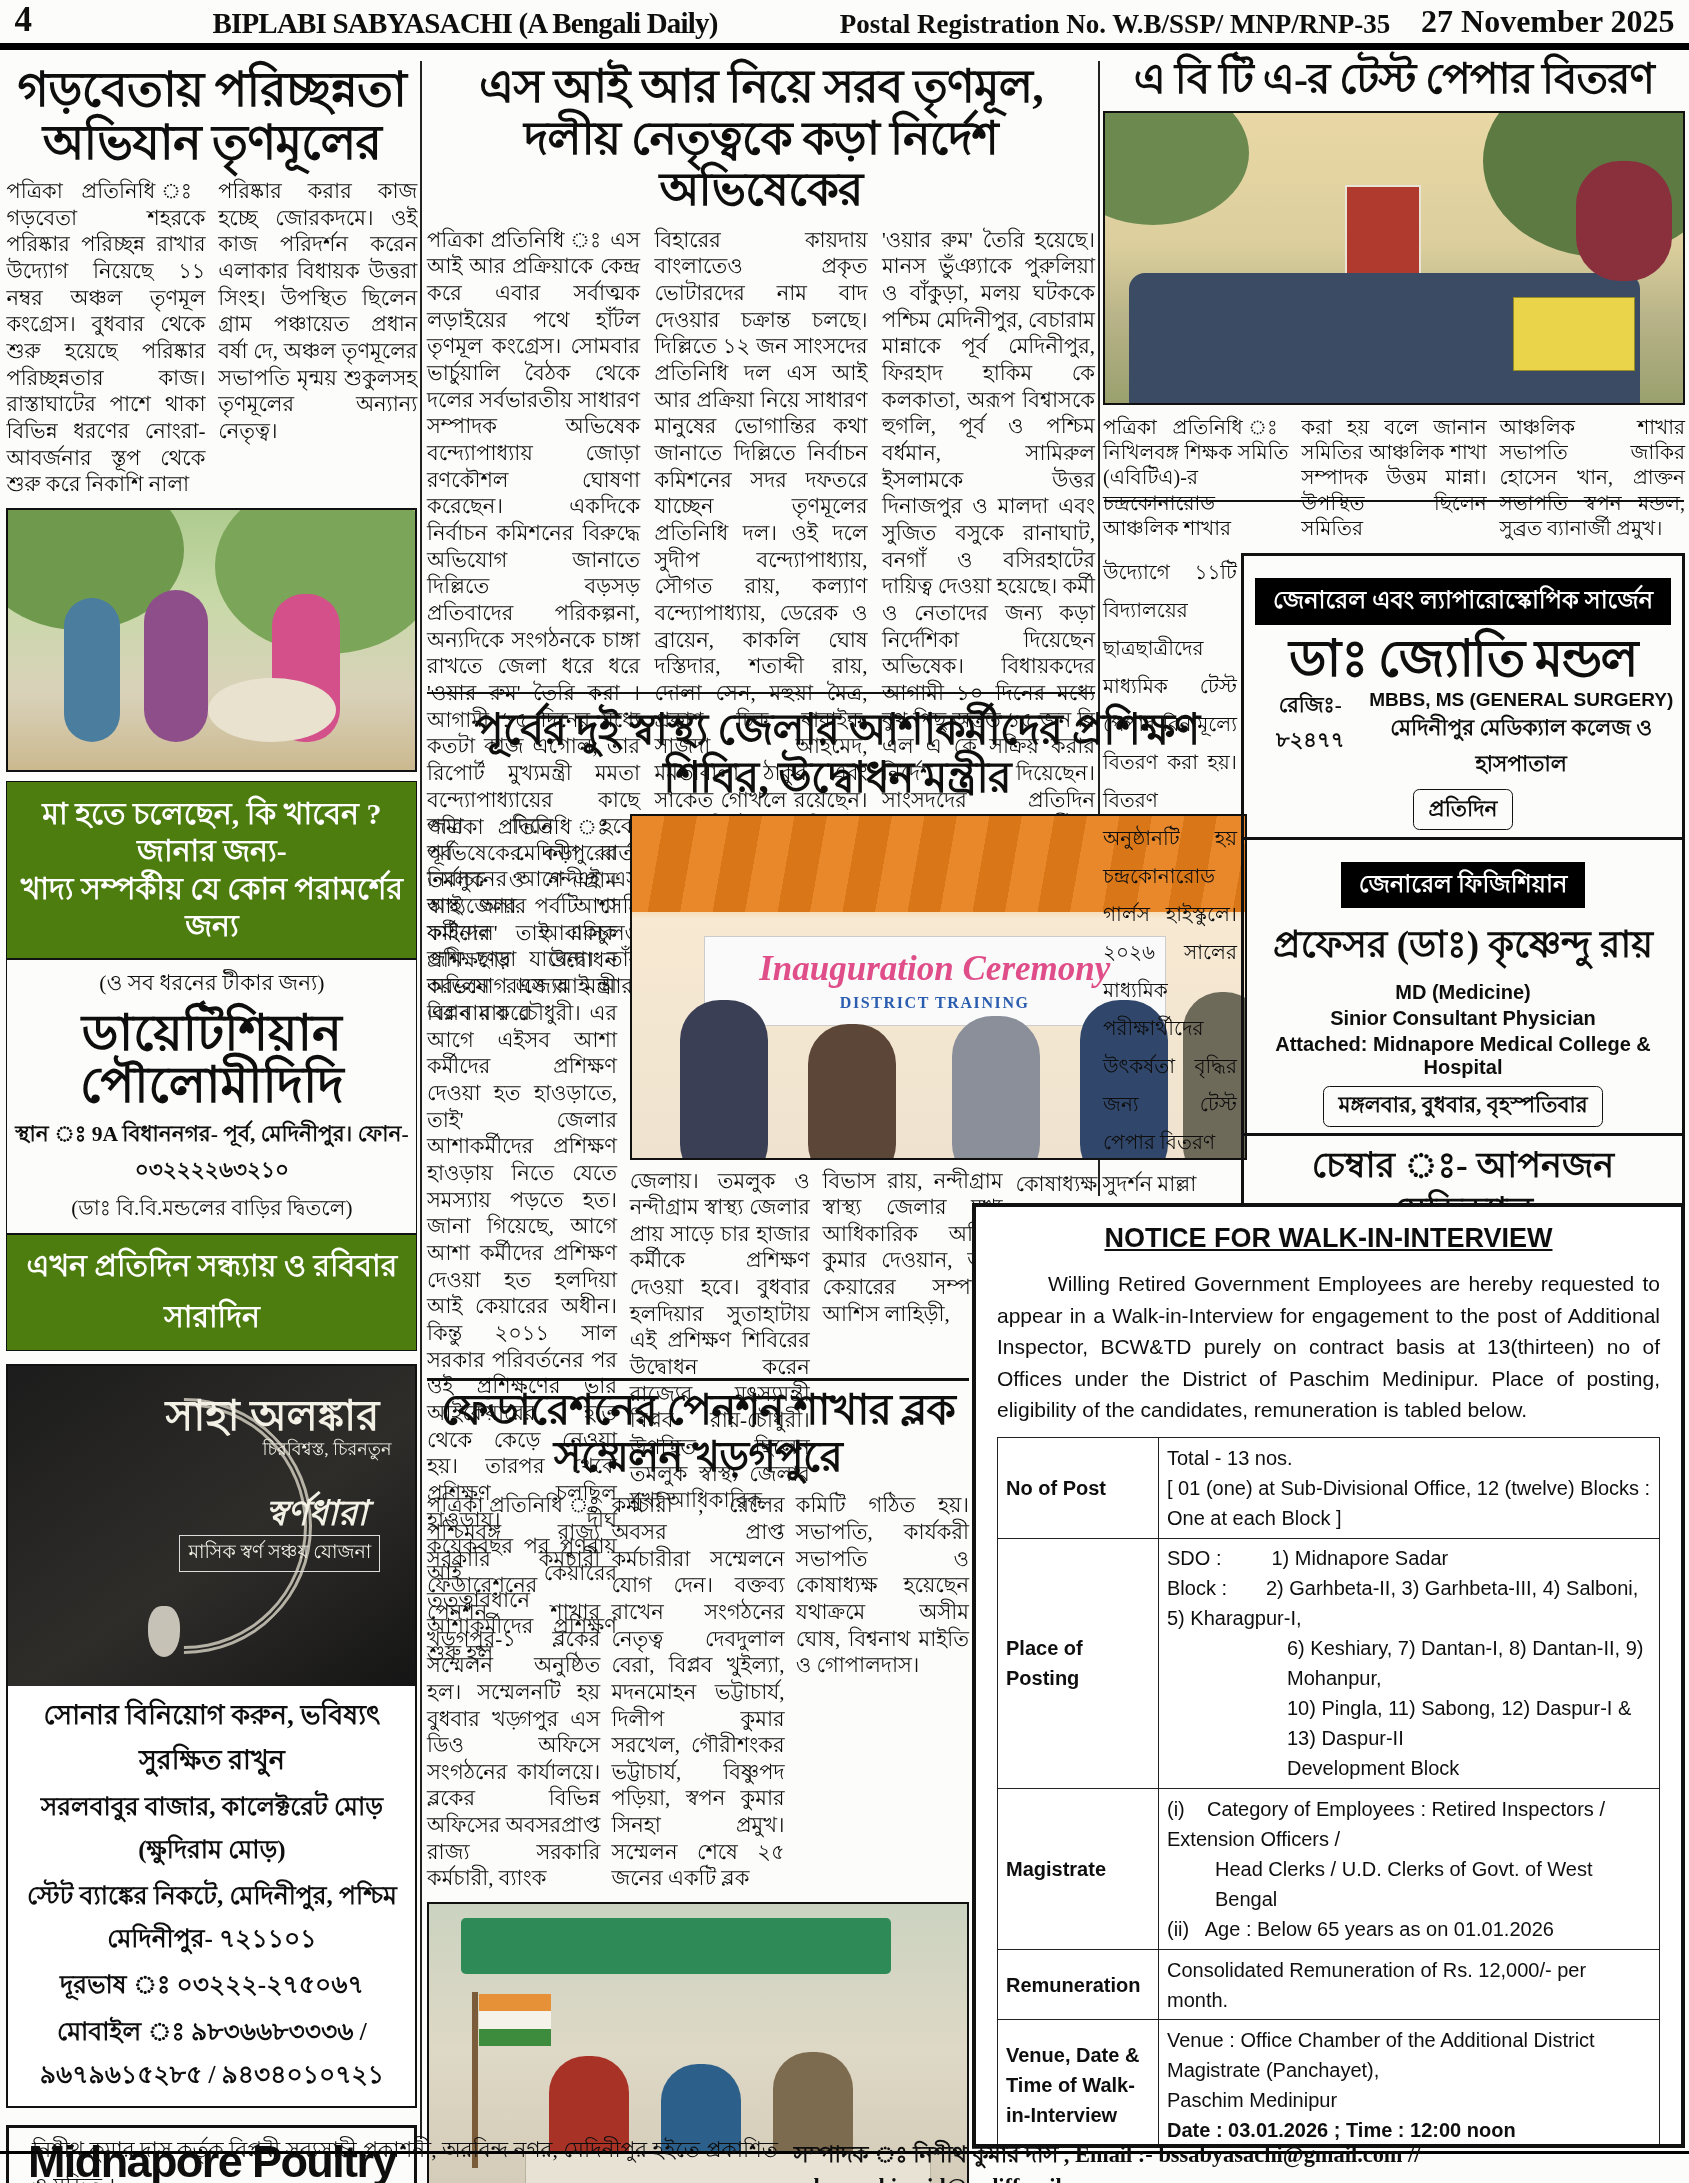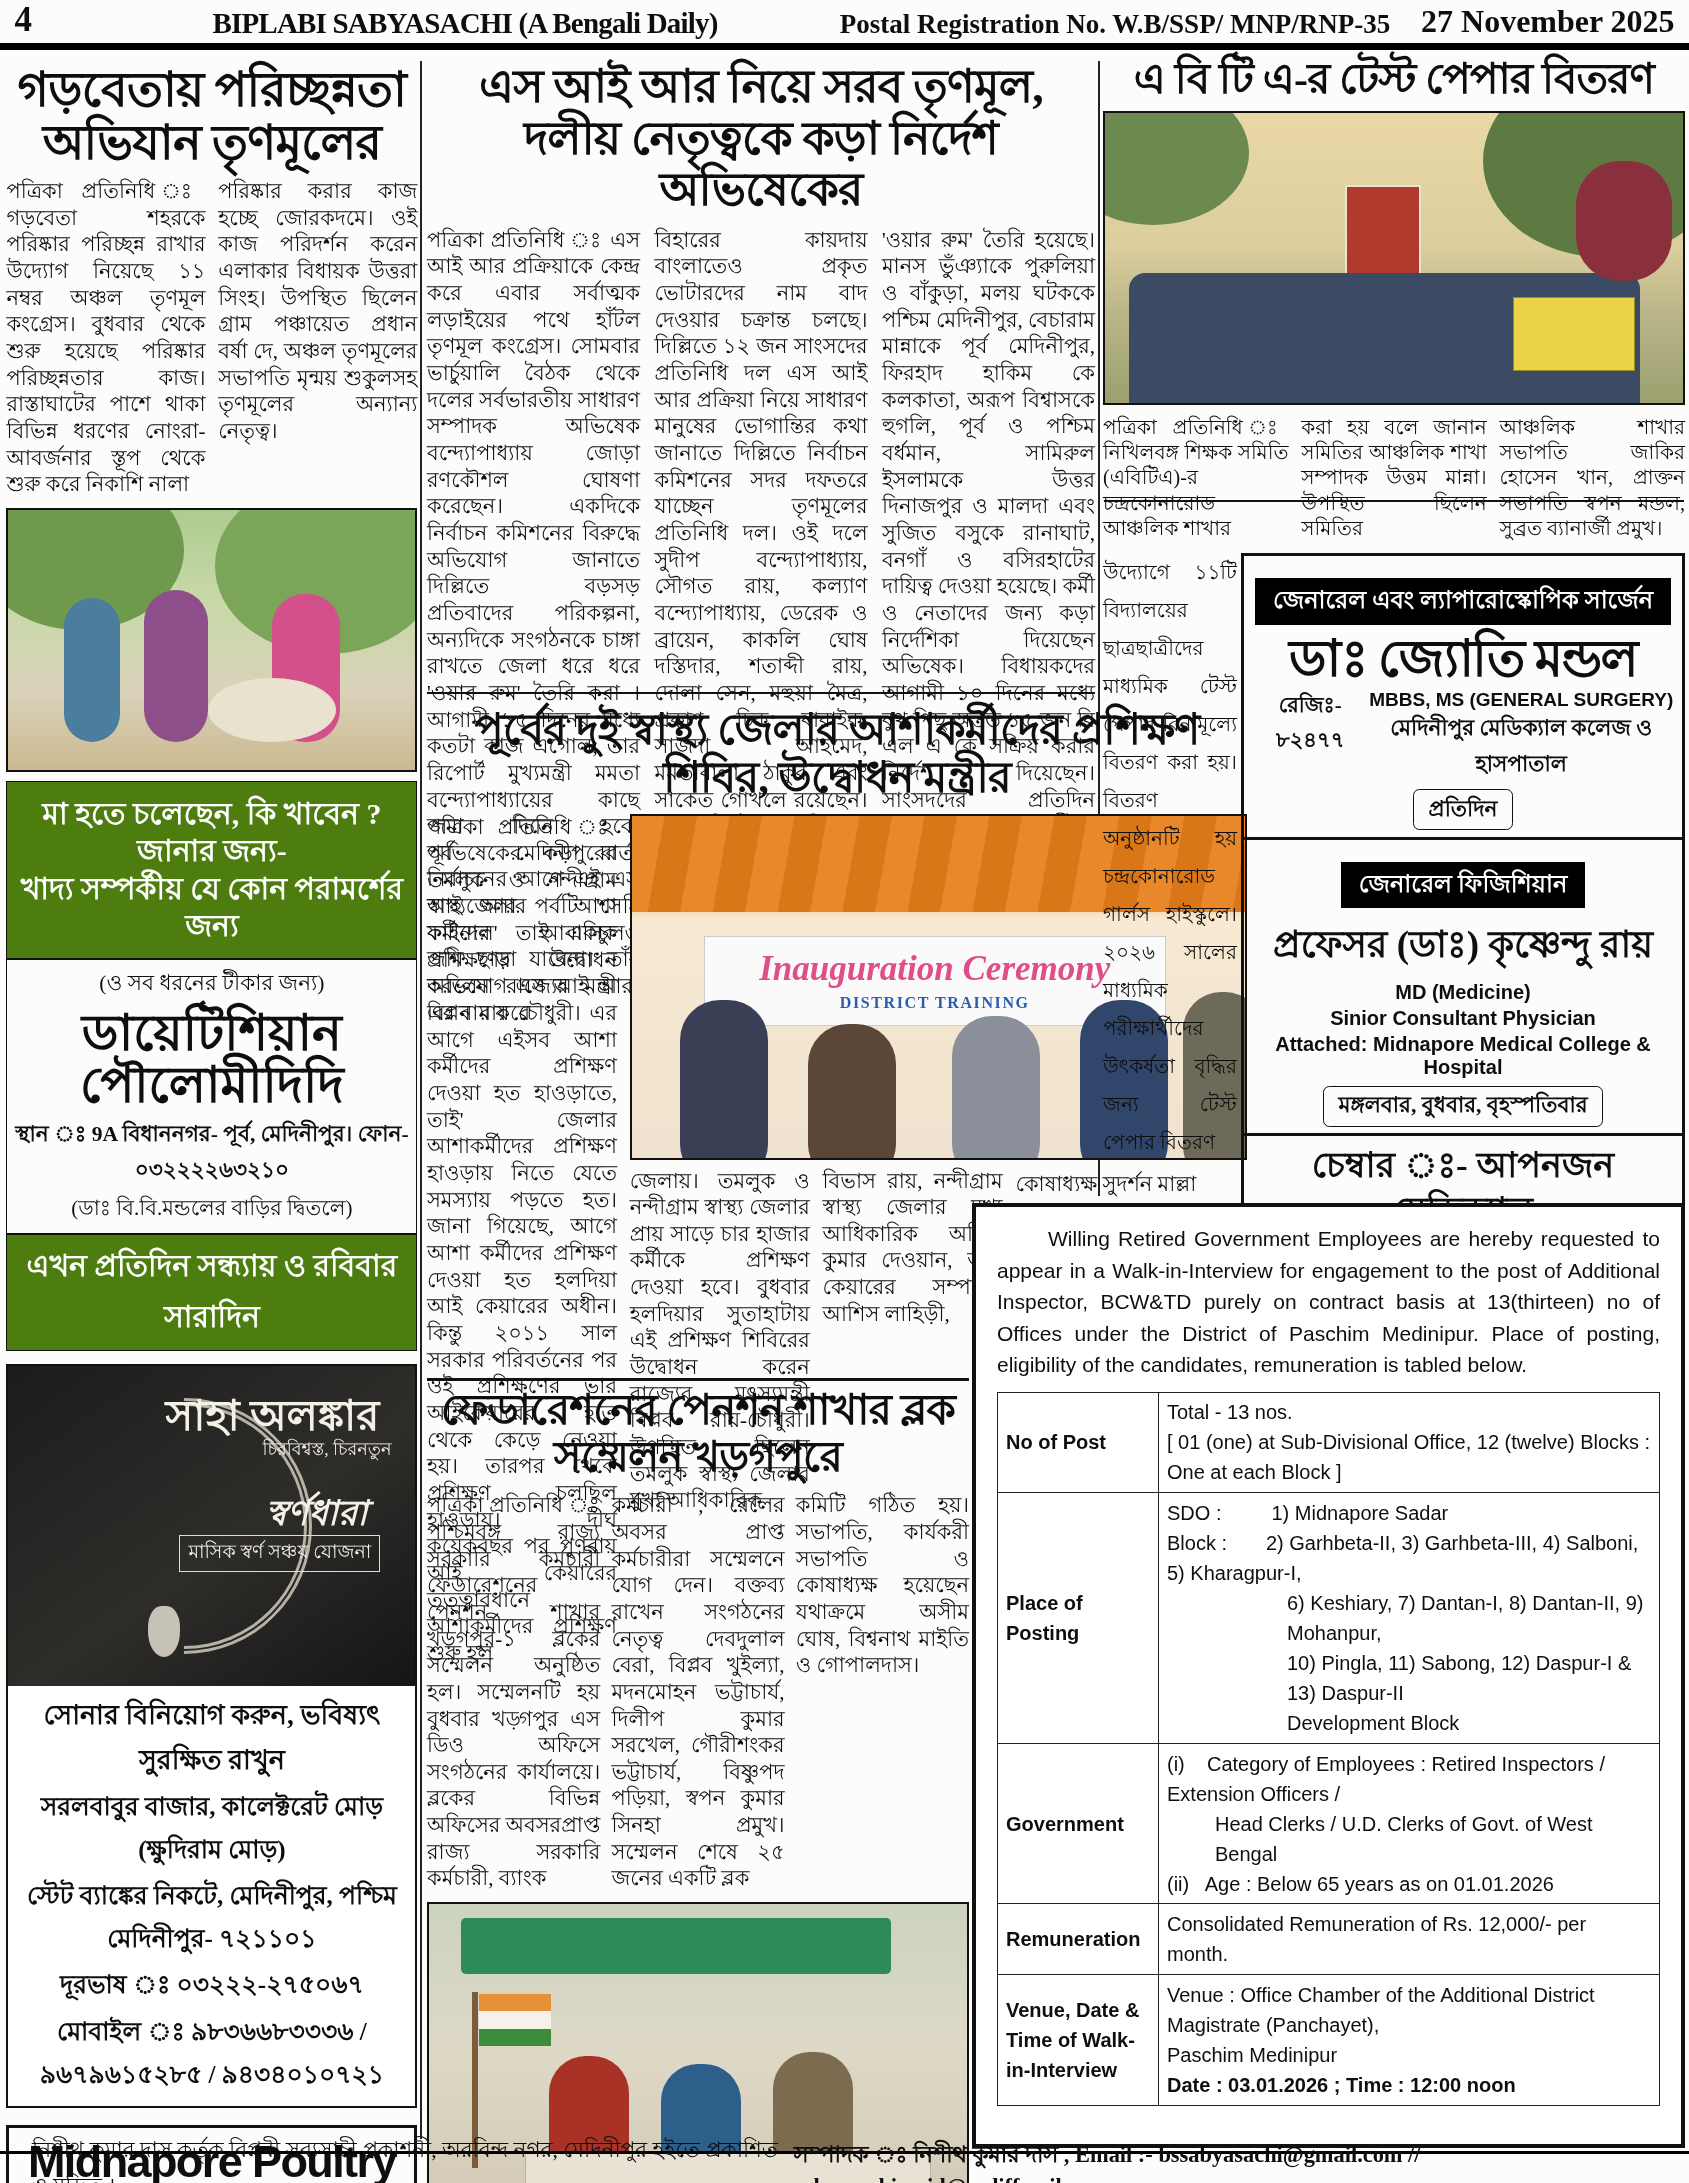--- a/index.html
+++ b/index.html
@@ -291,20 +291,21 @@
         </section>
         <section>
           <div class="ch">চেম্বার ঃ- আপনজন মেডিক্যাল</div>
           <div class="ch">যোগাযোগ ঃ 9064389012</div>
         </section>
       </div>
     </div>
   </div>
 
   <div class="ntc">
+    <div class="tt">NOTICE FOR WALK-IN-INTERVIEW</div>
     <div class="para ind">Willing Retired Government Employees are hereby requested to appear in a Walk-in-Interview for engagement to the post of Additional Inspector, BCW&amp;TD purely on contract basis at 13(thirteen) no of Offices under the District of Paschim Medinipur. Place of posting, eligibility of the candidates, remuneration is tabled below.</div>
     <table>
       <tbody>
           <tr>
         <td class="k">No of Post</td>
         <td>
           <div>Total - 13 nos.</div>
           <div>[ 01 (one) at Sub-Divisional Office, 12 (twelve) Blocks : One at each Block ]</div>
         </td>
       </tr>
@@ -312,21 +313,21 @@
         <td class="k">Place of Posting</td>
         <td>
           <div style="white-space:pre-wrap;">SDO :         1) Midnapore Sadar</div>
           <div style="white-space:pre-wrap;">Block :       2) Garhbeta-II, 3) Garhbeta-III, 4) Salboni, 5) Kharagpur-I,</div>
           <div class="sh">6) Keshiary,  7) Dantan-I,  8) Dantan-II,  9) Mohanpur,</div>
           <div class="sh">10) Pingla, 11) Sabong, 12) Daspur-I  &amp; 13) Daspur-II</div>
           <div class="sh">Development Block</div>
         </td>
       </tr>
       <tr>
-        <td class="k">Government</td>
+        <td class="k">Magistrate</td>
         <td>
           <div style="white-space:pre-wrap;">(i)    Category of Employees : Retired Inspectors / Extension Officers /</div>
           <div style="margin-left:48px;">Head Clerks / U.D. Clerks of Govt. of West Bengal</div>
           <div style="white-space:pre-wrap;">(ii)   Age : Below 65 years as on 01.01.2026</div>
         </td>
       </tr>
       <tr>
         <td class="k">Remuneration</td>
         <td>
               <div>Consolidated Remuneration of Rs. 12,000/- per month.</div>

